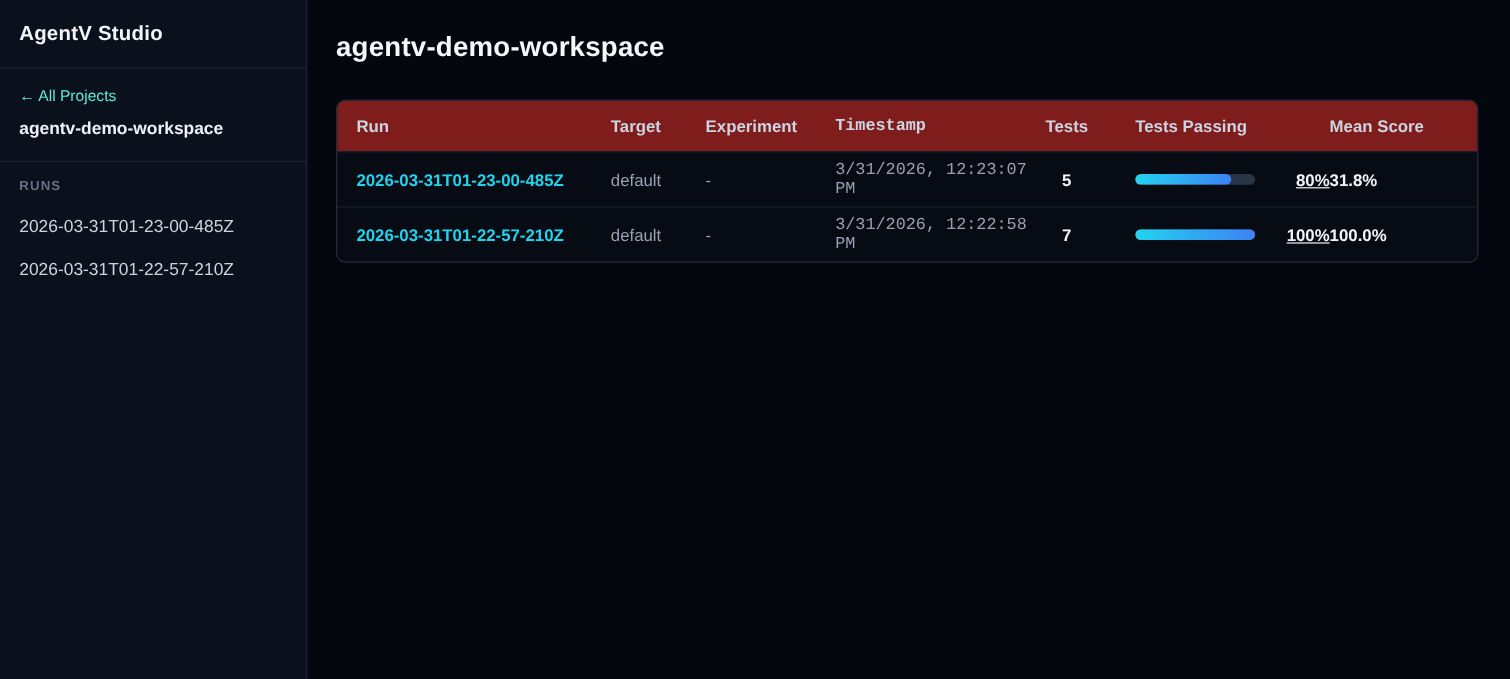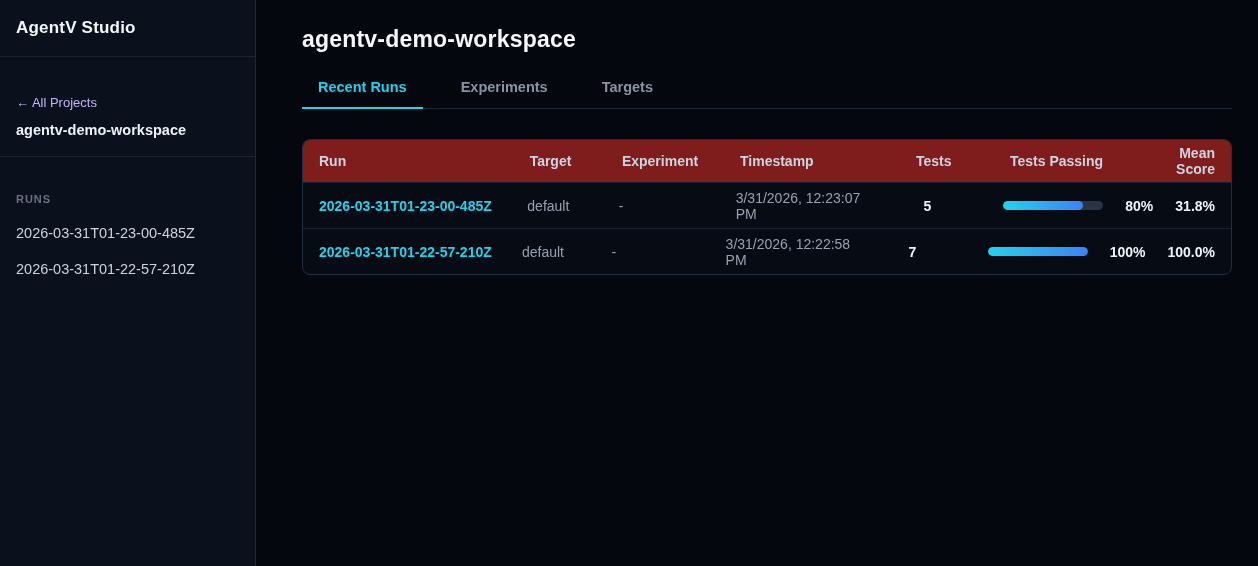--- a/index.html
+++ b/index.html
@@ -1,15 +1,15 @@
 <!DOCTYPE html>
 <html><head>
 <meta charset="utf-8">
 <style>
-  * { margin: 0; padding: 0; box-sizing: border-box; gap: 22px; }
+  * { margin: 0; padding: 0; box-sizing: border-box; }
   html, body {
     width: 1258px; height: 566px;
     background: #04070d;
     font-family: "Liberation Sans", "DejaVu Sans", sans-serif;
     color: #e8ecf2;
     overflow: hidden;
   }
   .layout { display: flex; width: 1258px; height: 566px; }
 
   
@@ -24,21 +24,21 @@
     height: 57px;
     display: flex; align-items: center;
     padding: 0 16px;
     border-bottom: 1px solid #1b2433;
   }
   .app-title { font-size: 17px; font-weight: bold; color: #f3f6fa; letter-spacing: 0.2px; }
   .project-block {
     padding: 14px 16px 18px 16px;
     border-bottom: 1px solid #1b2433;
   }
-  .back-link { font-size: 13px; color: #c4b5fd; cursor: pointer; display: inline-block; }
+  .back-link { font-size: 13px; color: #5eead4; cursor: pointer; display: inline-block; }
   .project-name { margin-top: 11px; font-size: 14.5px; font-weight: bold; color: #eef2f7; }
   .runs-block { padding: 14px 16px; }
   .runs-label {
     font-size: 11px; font-weight: bold; color: #677181;
     letter-spacing: 0.09em;
   }
   .run-item {
     margin-top: 20px;
     font-size: 14.5px; color: #ccd3dd;
     cursor: pointer;
@@ -82,42 +82,42 @@
   .t-head {
     height: 42px;
     background: #7f1d1d;
     border-top: none;
     font-weight: 600;
     color: #ccd4e2;
   }
   .col-run       { width: 212px; }
   .col-target    { width: 79px;  }
   .col-exp       { width: 108px; }
-  .col-ts        { width: 168px; }
+  .col-ts        { width: 168px; font-family: Liberation Mono, monospace; }
   .col-tests     { width: 50px; text-align: center; }
   .col-passing   { width: 162px; margin-left: 32px; display: flex; align-items: center; }
-  .col-score     { flex: 1; text-align: right; }
+  .col-score     { flex: 1; }
 
   .run-link { color: #22d3ee; font-weight: bold; cursor: pointer; text-decoration: none; font-size: 14px; }
   .muted  { color: #97a1b2; }
   .strong { color: #f0f4f8; font-weight: 600; }
 
   .bar-track {
     width: 100px; height: 9px;
     background: #2a3447;
     border-radius: 5px;
     overflow: hidden;
     flex-shrink: 0;
   }
   .bar-fill {
     height: 100%;
     border-radius: 5px;
     background: linear-gradient(90deg, #22d3ee 0%, #3b82f6 100%);
   }
-  .bar-pct { flex: 1; text-align: right; color: #f0f4f8; font-weight: 600; }
+  .bar-pct { flex: 1; text-align: right; color: #f0f4f8; font-weight: 600; text-decoration: underline; }
 </style>
 </head>
 <body>
 
 <div class="layout">
 
   <aside class="sidebar">
     <div class="sidebar-header">
       <span class="app-title">AgentV Studio</span>
     </div>
@@ -128,25 +128,20 @@
     <div class="runs-block">
       <div class="runs-label">RUNS</div>
       <div class="run-item">2026-03-31T01-23-00-485Z</div>
       <div class="run-item">2026-03-31T01-22-57-210Z</div>
     </div>
   </aside>
 
   <main class="main">
     <h1 class="page-title">agentv-demo-workspace</h1>
 
-    <div class="tabs">
-      <div class="tab active">Recent Runs</div>
-      <div class="tab">Experiments</div>
-      <div class="tab">Targets</div>
-    </div>
 
     <div class="table-card">
 
       <div class="t-row t-head">
         <div class="col-run">Run</div>
         <div class="col-target">Target</div>
         <div class="col-exp">Experiment</div>
         <div class="col-ts">Timestamp</div>
         <div class="col-tests">Tests</div>
         <div class="col-passing">Tests Passing</div>

